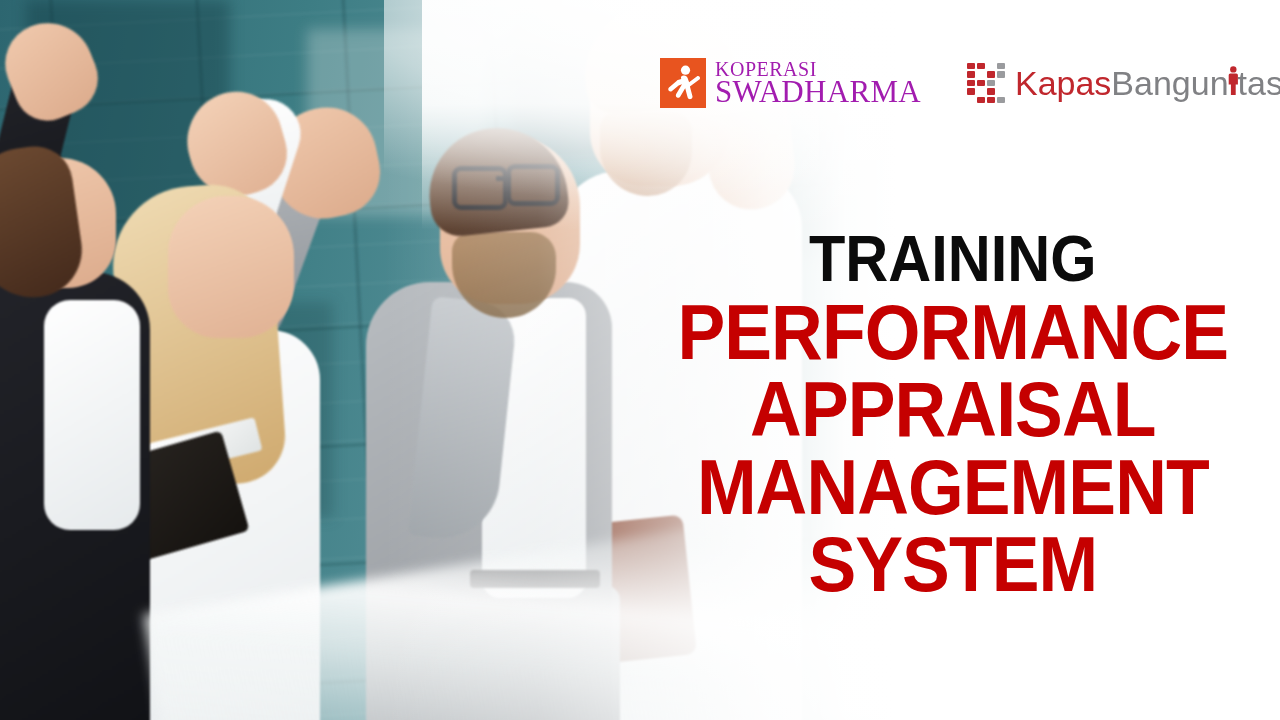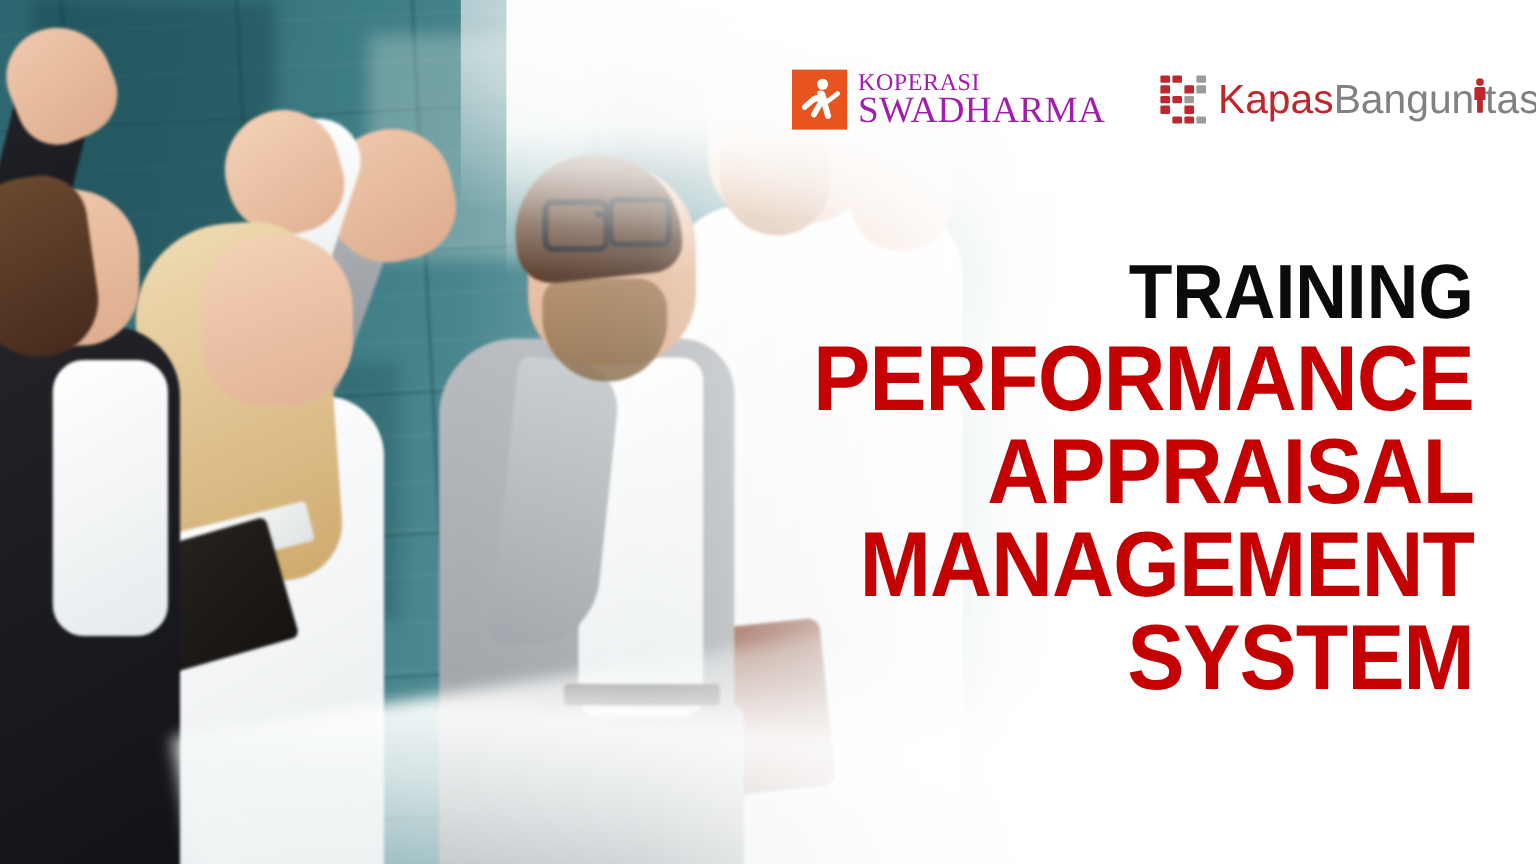--- a/index.html
+++ b/index.html
@@ -141,22 +141,22 @@
   .bk-mark{width:38px;height:40px;display:grid;grid-template-columns:repeat(4,1fr);grid-template-rows:repeat(5,1fr);gap:2px;flex:none;}
   .bk-mark i{display:block;border-radius:1px;}
   .bk-words{font-size:34px;line-height:1;white-space:nowrap;font-family:"Liberation Sans",sans-serif;}
   .bk-red{color:#C0272D;}
   .bk-grey{color:#808184;}
   .bk-i{display:inline-block;width:9px;position:relative;vertical-align:baseline;}
   .bk-i svg{position:absolute;left:-1px;bottom:-1px;}
 
   
   .title-block{
-    position:absolute;right:52px;top:212px;
-    text-align:right;
+    position:absolute;right:52px;top:228px;
+    text-align:center;
     font-family:"Liberation Sans",sans-serif;
     font-weight:bold;
   }
   .t-line{
     display:block;
     line-height:.98;
     letter-spacing:-1px;
     transform:scaleX(.93);
     transform-origin:right center;
     white-space:nowrap;

